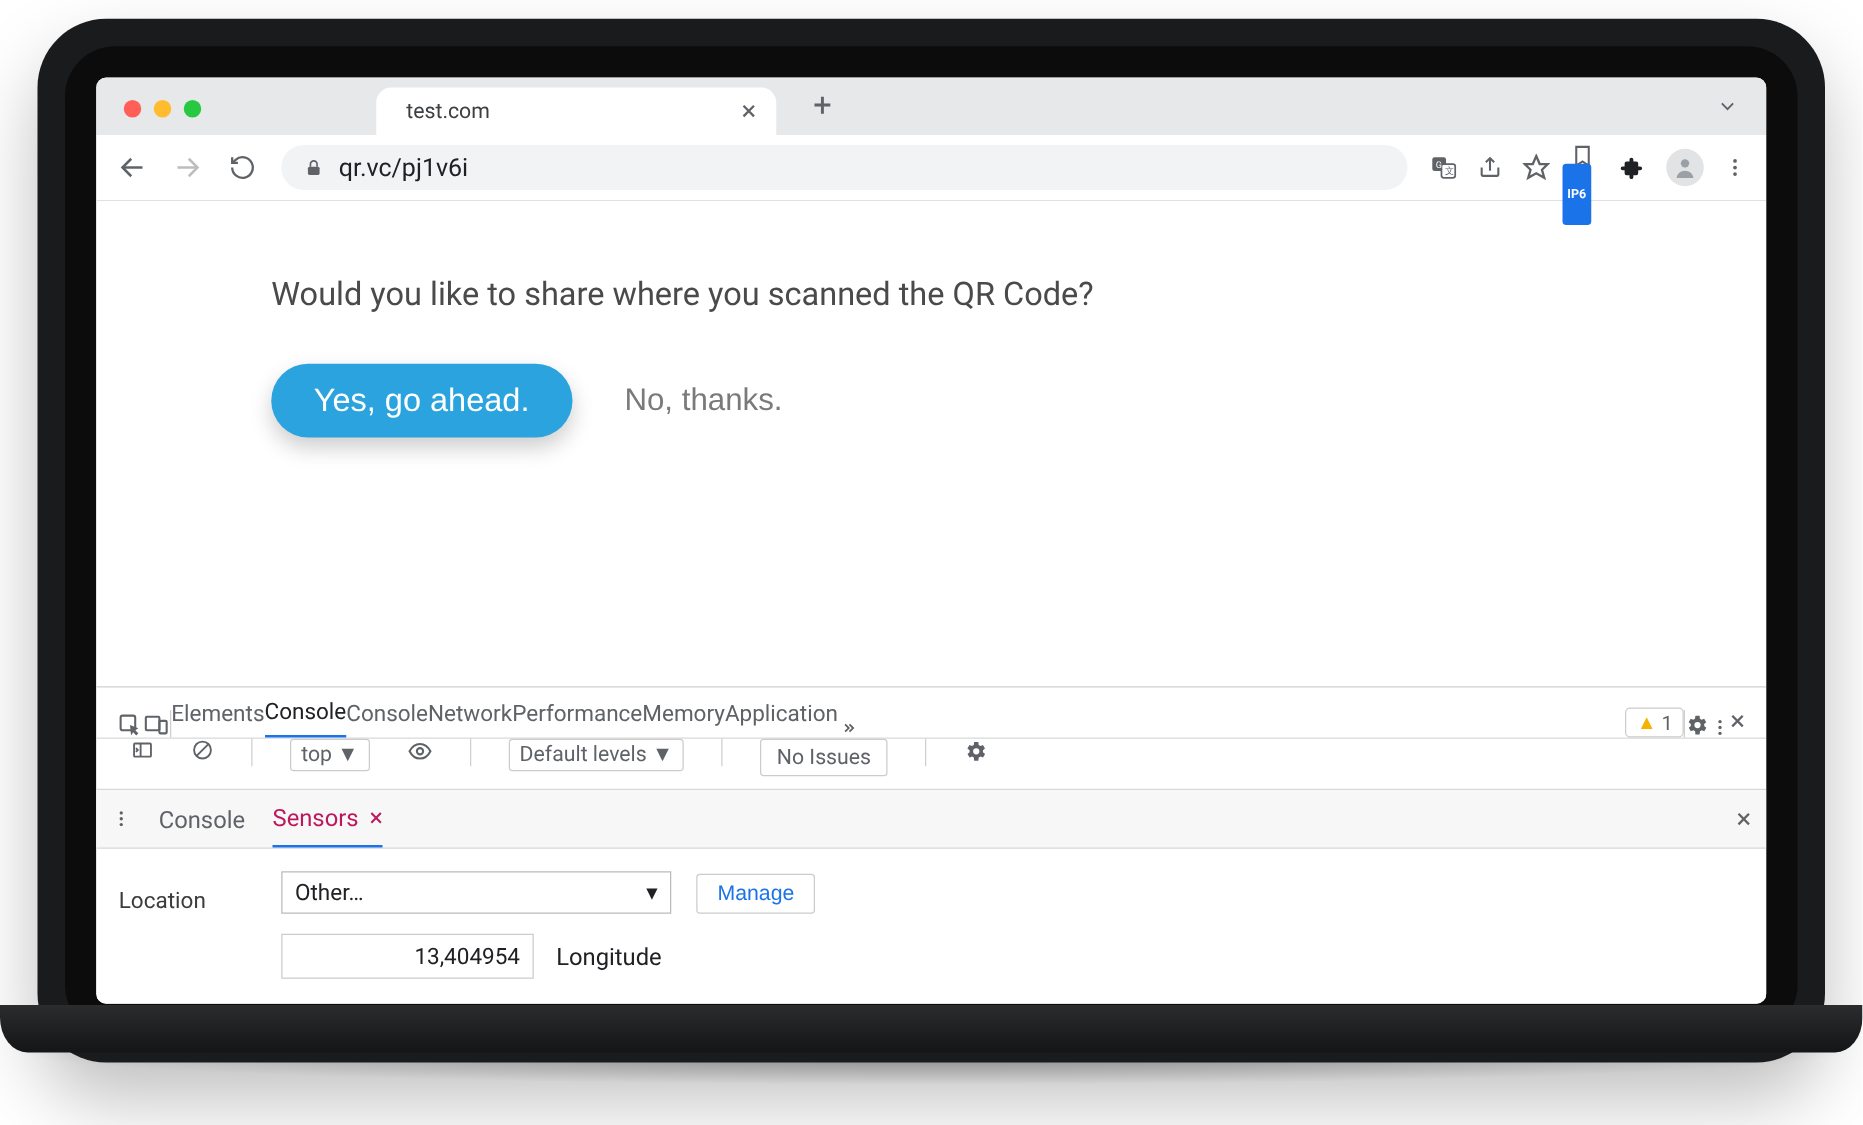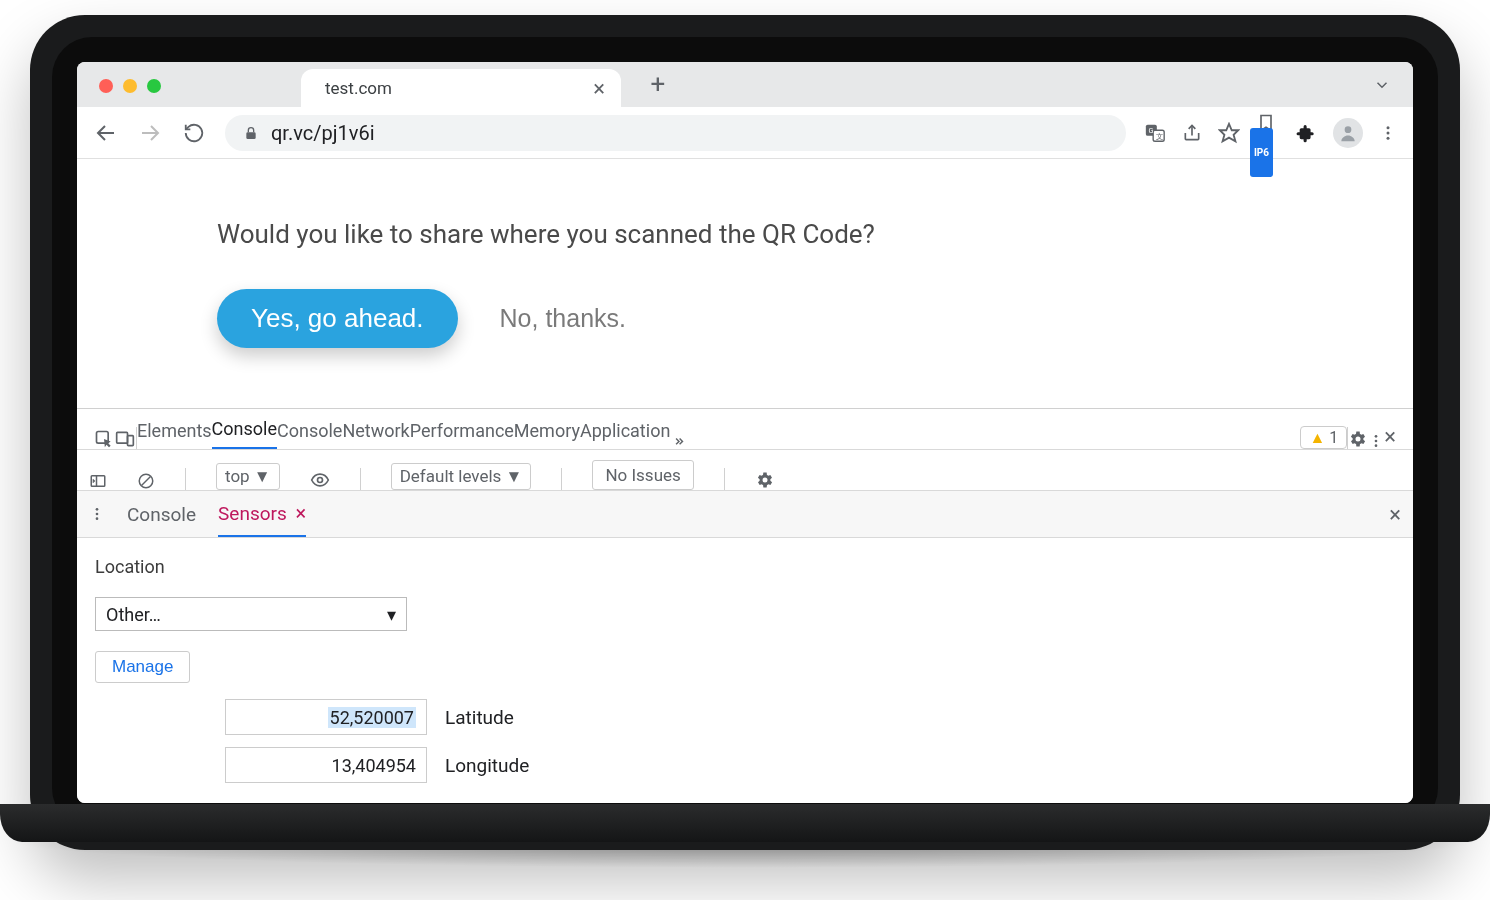--- a/index.html
+++ b/index.html
@@ -40,34 +40,34 @@
 .btn-no{color:#7a7a7a;font-size:25px;background:none;border:none;cursor:pointer;}
 
 
 .dt{border-top:1px solid #d0d0d0;background:#fff;}
 .dt-top{height:40px;border-bottom:1px solid #d9d9d9;display:flex;align-items:flex-end;padding:0 17px;color:#5f6368;font-size:18px;}
 .dt-top .tabn{cursor:pointer;padding:8px 0;color:#5f6368;}
 .dt-top .tabn.active{color:#202124;border-bottom:2px solid #1a73e8;}
 .dt-top .spacer{flex:1;}
 .warnpill{border:1px solid #ccc;border-radius:4px;padding:1px 8px;display:flex;align-items:center;gap:4px;font-size:16px;}
 .warn-tri{color:#f4b400;}
-.dt-sub{height:40px;border-bottom:1px solid #d9d9d9;display:flex;align-items:flex-end;padding:0 12px;gap:30px;color:#5f6368;font-size:17px;}
+.dt-sub{height:40px;border-bottom:1px solid #d9d9d9;display:flex;align-items:flex-start;padding:0 28px;gap:30px;color:#5f6368;font-size:17px;}
 .sel{border:1px solid #ccc;border-radius:3px;padding:2px 8px;background:#fff;}
 .filter{flex:1;border:1px solid #ccc;border-radius:3px;height:28px;padding:0 10px;font-size:16px;color:#9aa0a6;display:flex;align-items:center;}
 .noissues{border:1px solid #ccc;border-radius:3px;padding:4px 12px;background:#fff;font-size:17px;}
 
 
 .drawer{}
 .drawer-hd{height:46px;border-bottom:1px solid #d9d9d9;background:#f7f7f7;display:flex;align-items:center;padding:0 12px;gap:22px;color:#5f6368;font-size:19px;}
 .drawer-hd .tabn{cursor:pointer;padding:10px 0;}
 .drawer-hd .tabn.active{color:#be185d;border-bottom:2px solid #1a73e8;}
 .drawer-hd .x{margin-left:4px;font-size:20px;cursor:pointer;}
 .drawer-hd .dspacer{flex:1;}
 .sens{padding:18px 18px 8px 18px;font-size:18px;color:#202124;}
-.sens-row{display:flex;align-items:flex-start;gap:20px;margin-bottom:16px;flex-direction:column;}
+.sens-row{display:flex;align-items:flex-end;gap:20px;margin-bottom:16px;}
 .sens-label{width:110px;color:#3c3c3c;}
 .select{border:1px solid #bbb;background:#fff;height:32px;width:290px;padding:0 10px;display:flex;align-items:center;justify-content:space-between;cursor:pointer;}
 .manage{border:1px solid #ccc;background:#fff;color:#1a73e8;height:32px;padding:0 16px;border-radius:3px;cursor:pointer;font-size:17px;}
 .numberbox{border:1px solid #ccc;background:#fff;height:34px;width:180px;display:flex;align-items:center;justify-content:flex-end;padding:0 10px;margin-left:130px;}
 .numberbox .val{font-size:18px;color:#202124;}
 .hl{background:#cfe6fb;padding:0 2px;}
 .coord-lbl{margin-left:18px;font-size:19px;color:#202124;}
 .coord-row{display:flex;align-items:center;margin-bottom:12px;}
 svg{display:block;}
 </style>
@@ -291,26 +291,20 @@
               <div class="sens-row">
                 <div class="sens-label">Location</div>
                 <div class="select">
                   <span>Other…</span>
                   <span>▾</span>
                 </div>
                 <button class="manage">Manage</button>
               </div>
               <div class="coord-row">
                 <div class="numberbox">
-                  <span class="val hl">52,520007</span>
-                </div>
-                <div class="coord-lbl">Latitude</div>
-              </div>
-              <div class="coord-row">
-                <div class="numberbox">
                   <span class="val">13,404954</span>
                 </div>
                 <div class="coord-lbl">Longitude</div>
               </div>
             </div>
           </div>
         </div>
 
       </div>
     </div>

